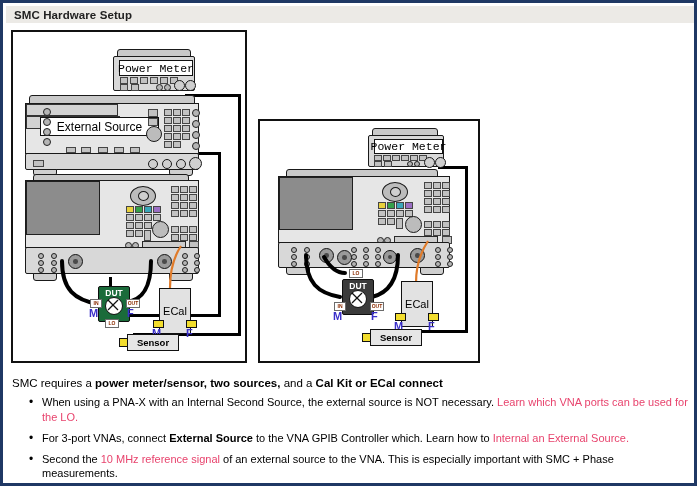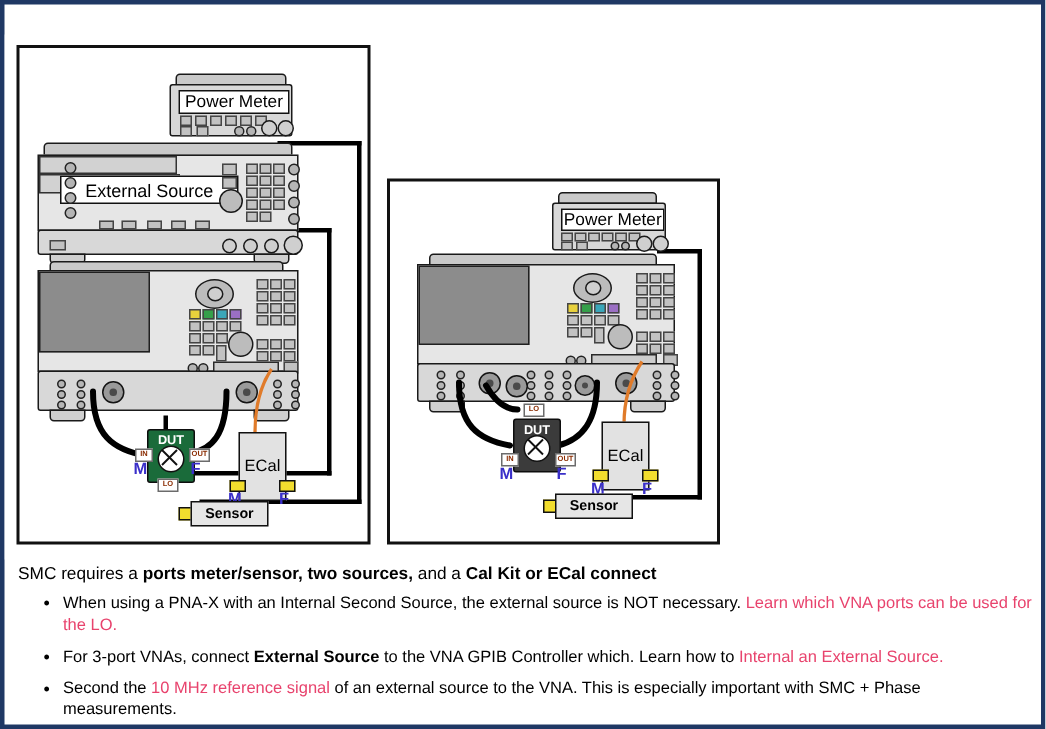--- a/index.html
+++ b/index.html
@@ -17,21 +17,21 @@
   
   .box{position:absolute;box-sizing:border-box;}
   .chassis{background:#d8d8d8;border:1.5px solid #1a1a1a;border-radius:2px;}
   .chassis-lt{background:#e6e6e6;border:1.5px solid #1a1a1a;}
   .cap{background:#c9c9c9;border:1.5px solid #1a1a1a;border-radius:3px 3px 0 0;}
   .screen{background:#8c8c8c;border:1.5px solid #202020;}
   .lcd{background:#d2d2d2;border:1.2px solid #333;}
   .label-ov{position:absolute;background:#ffffff;border:1.4px solid #111;
             display:flex;align-items:center;justify-content:center;
             font-size:12px;color:#000;font-family:"Liberation Sans",sans-serif;white-space:nowrap;}
-  .lbl-pm{font-size:11.5px;}
+  .lbl-pm{font-size:11.5px;font-family:Liberation Mono, monospace;}
   .foot{position:absolute;background:#cfcfcf;border:1.5px solid #1a1a1a;border-radius:0 0 3px 3px;}
 
   .knob{position:absolute;border-radius:50%;background:#bcbcbc;border:1.5px solid #1a1a1a;}
   .knob2{position:absolute;border-radius:50%;background:#cfcfcf;border:1.3px solid #1a1a1a;}
   .port{position:absolute;border-radius:50%;background:#9a9a9a;border:1.6px solid #141414;}
   .port i{position:absolute;left:50%;top:50%;width:36%;height:36%;margin:-18% 0 0 -18%;
           border-radius:50%;background:#4a4a4a;}
   .smallport{position:absolute;border-radius:50%;background:#b5b5b5;border:1.2px solid #222;}
 
   .key{position:absolute;background:#c2c2c2;border:1px solid #454545;}
@@ -67,20 +67,23 @@
   ul.bul li{font-size:11px;color:#000;line-height:1.35;margin-bottom:6px;position:relative;}
   ul.bul li:before{content:"\2022";position:absolute;left:-13px;top:-1px;color:#000;font-size:12px;}
   .lk{color:#e8436d;}
   .bd{font-weight:bold;}
 </style>
 </head>
 <body>
 
 <div class="page">
 
+  <div class="titlebar">
+    <div class="t">SMC Hardware Setup</div>
+  </div>
 
   <div class="canvas">
 
     <div class="frame frameL">
 
       <div class="cable cableH" style="left:172px;top:62px;width:56px;"></div>
       <div class="cable cableV" style="left:225px;top:62px;height:242px;"></div>
       <div class="cable cableH" style="left:120px;top:301px;width:108px;"></div>
 
       <div class="cable cableH" style="left:172px;top:120px;width:36px;"></div>
@@ -384,21 +387,21 @@
 
       <div class="ytab" style="left:102px;top:212px;width:8px;height:7px;"></div>
       <div class="sensor" style="left:110px;top:208px;width:50px;height:15px;">
         <span>Sensor</span>
       </div>
     </div>
   </div>
 
   <div class="bottom">
     <div class="req">
-      <span>SMC requires a </span><b>ports meter/sensor, two sources,</b><span> and a </span><b>Cal Kit or ECal connect</b>
+      <span>SMC requires a </span><b>power meter/sensor, two sources,</b><span> and a </span><b>Cal Kit or ECal connect</b>
     </div>
     <ul class="bul" id="bullet-list">
         <li><span>When using a PNA-X with an Internal Second Source, the external source is NOT necessary. </span><span class="lk">Learn which VNA ports can be used for the LO.</span></li>
         <li><span>For 3-port VNAs, connect </span><span class="bd">External Source</span><span> to the VNA GPIB Controller which. Learn how to </span><span class="lk">Internal an External Source.</span></li>
         <li><span>Second the </span><span class="lk">10 MHz reference signal</span><span> of an external source to the VNA. This is especially important with SMC + Phase measurements.</span></li>
       </ul>
   </div>
 </div>
 
 </body></html>

